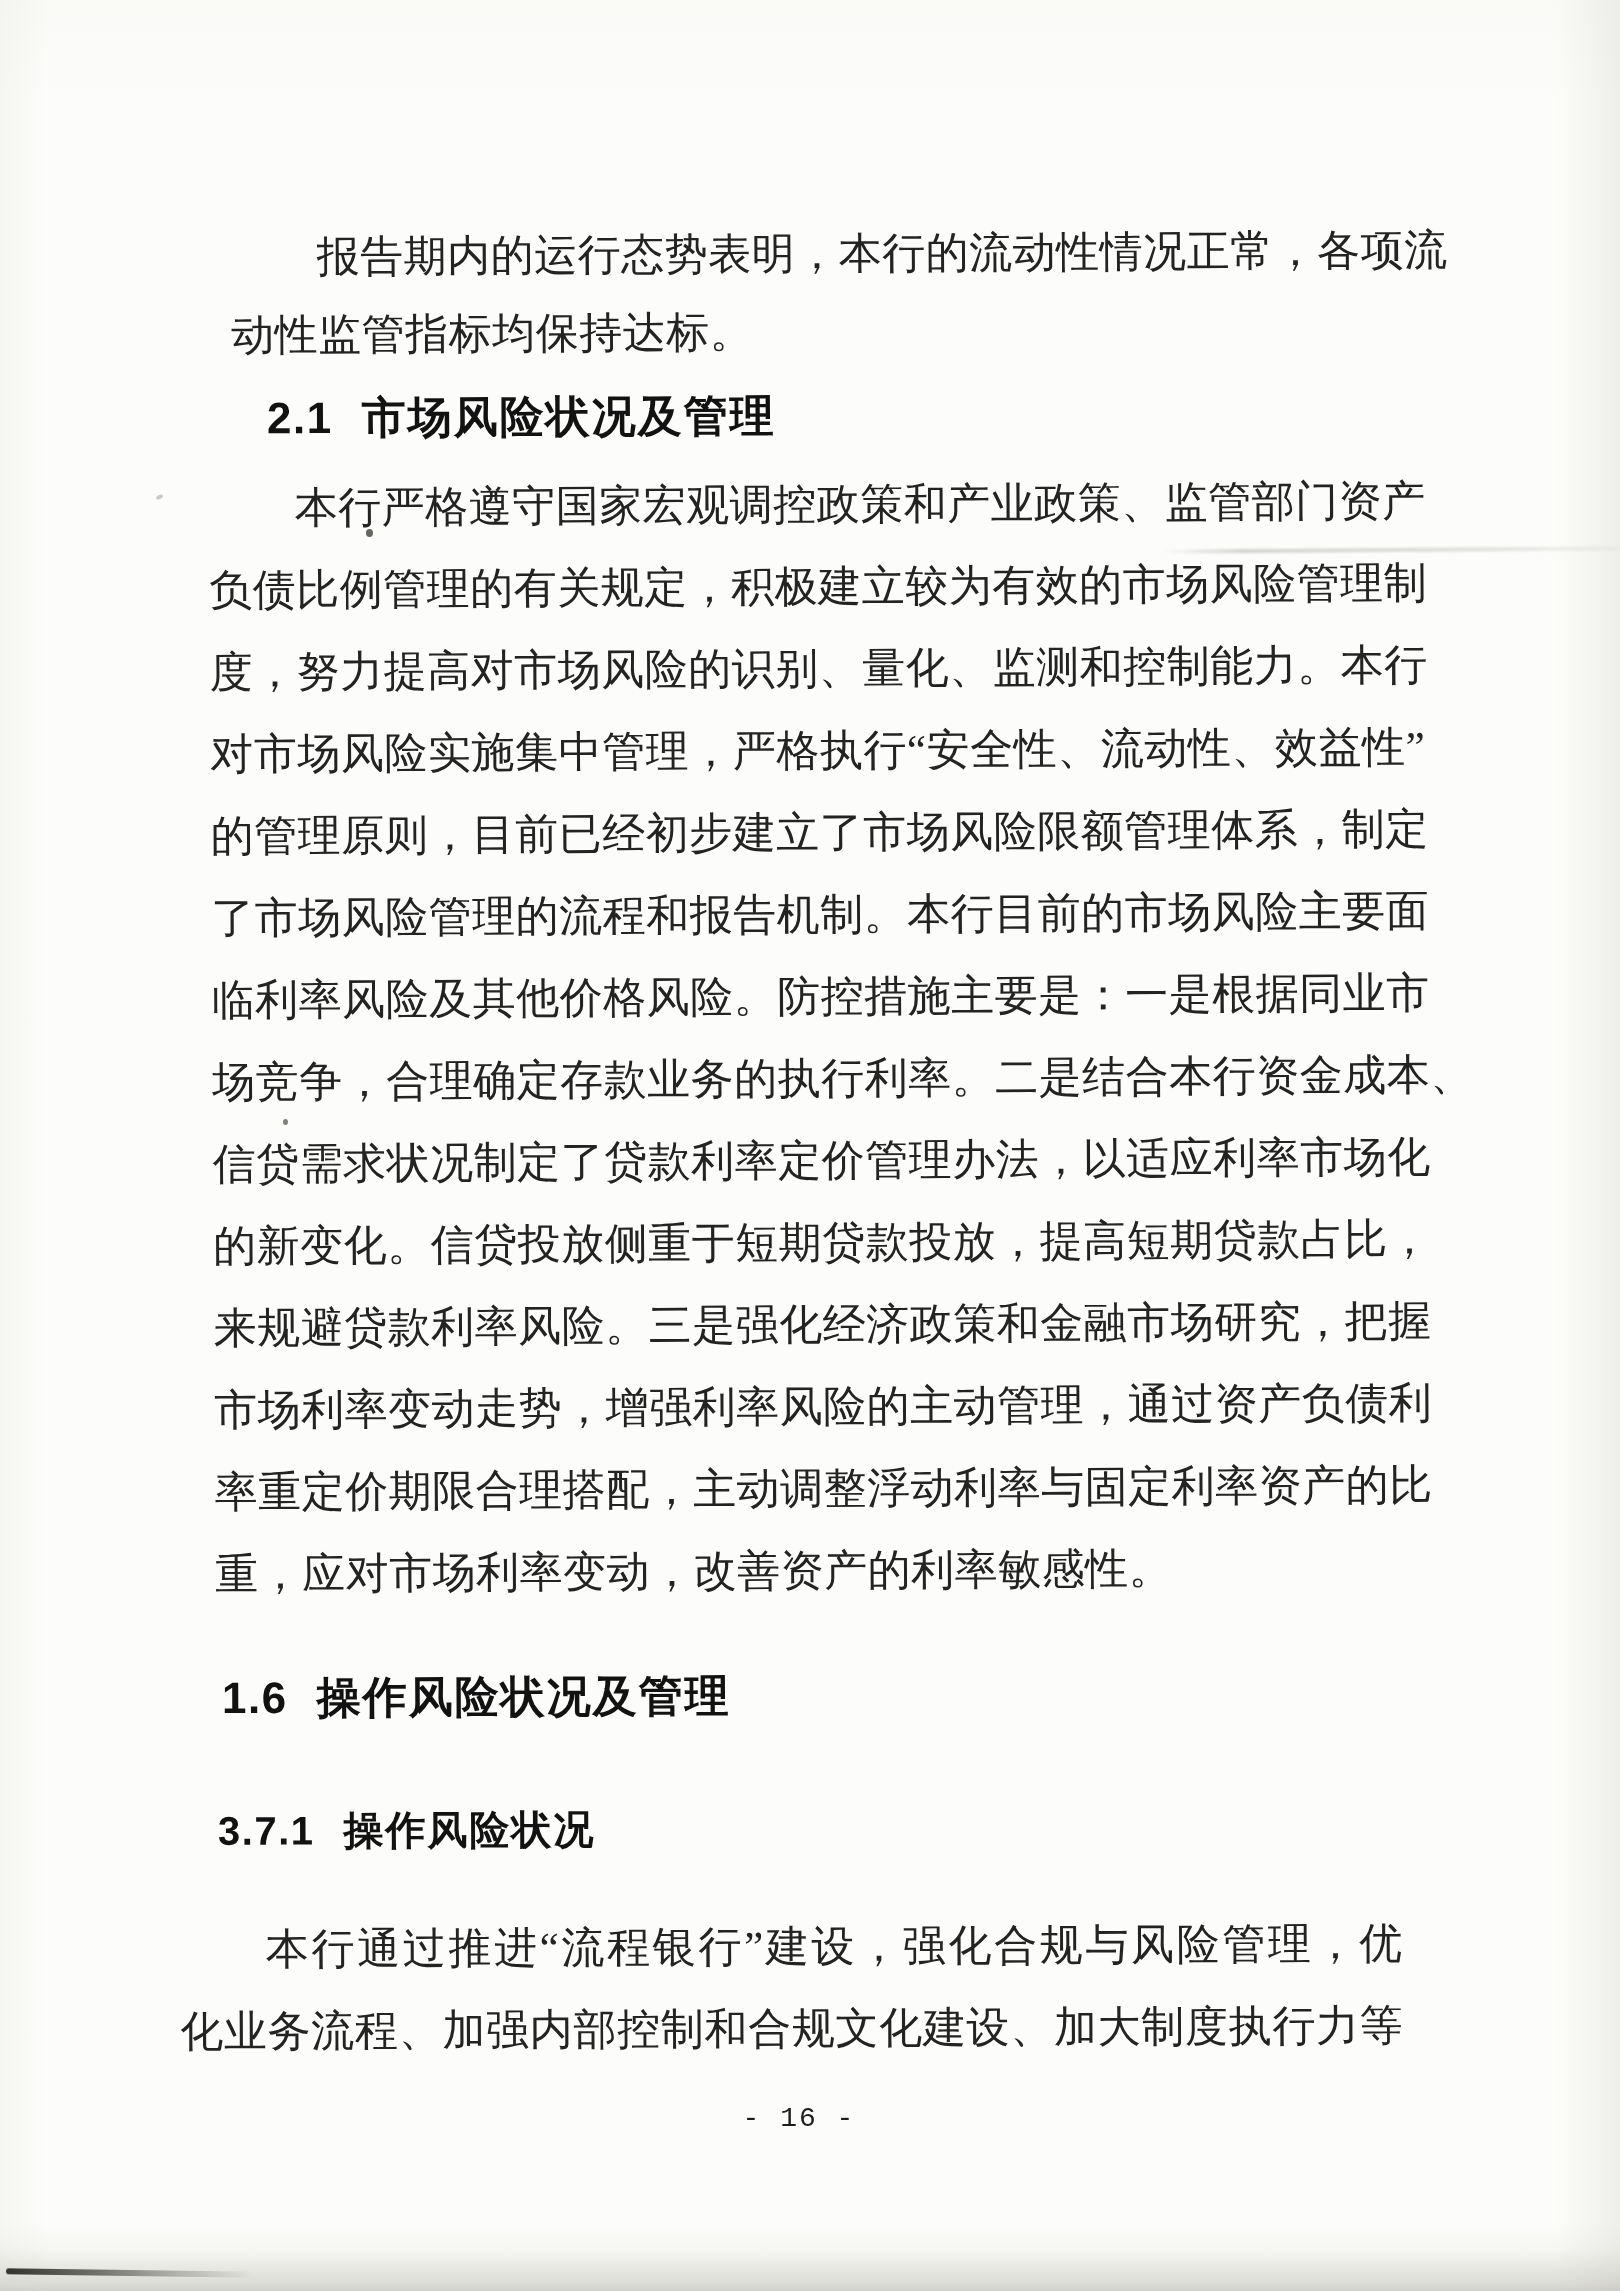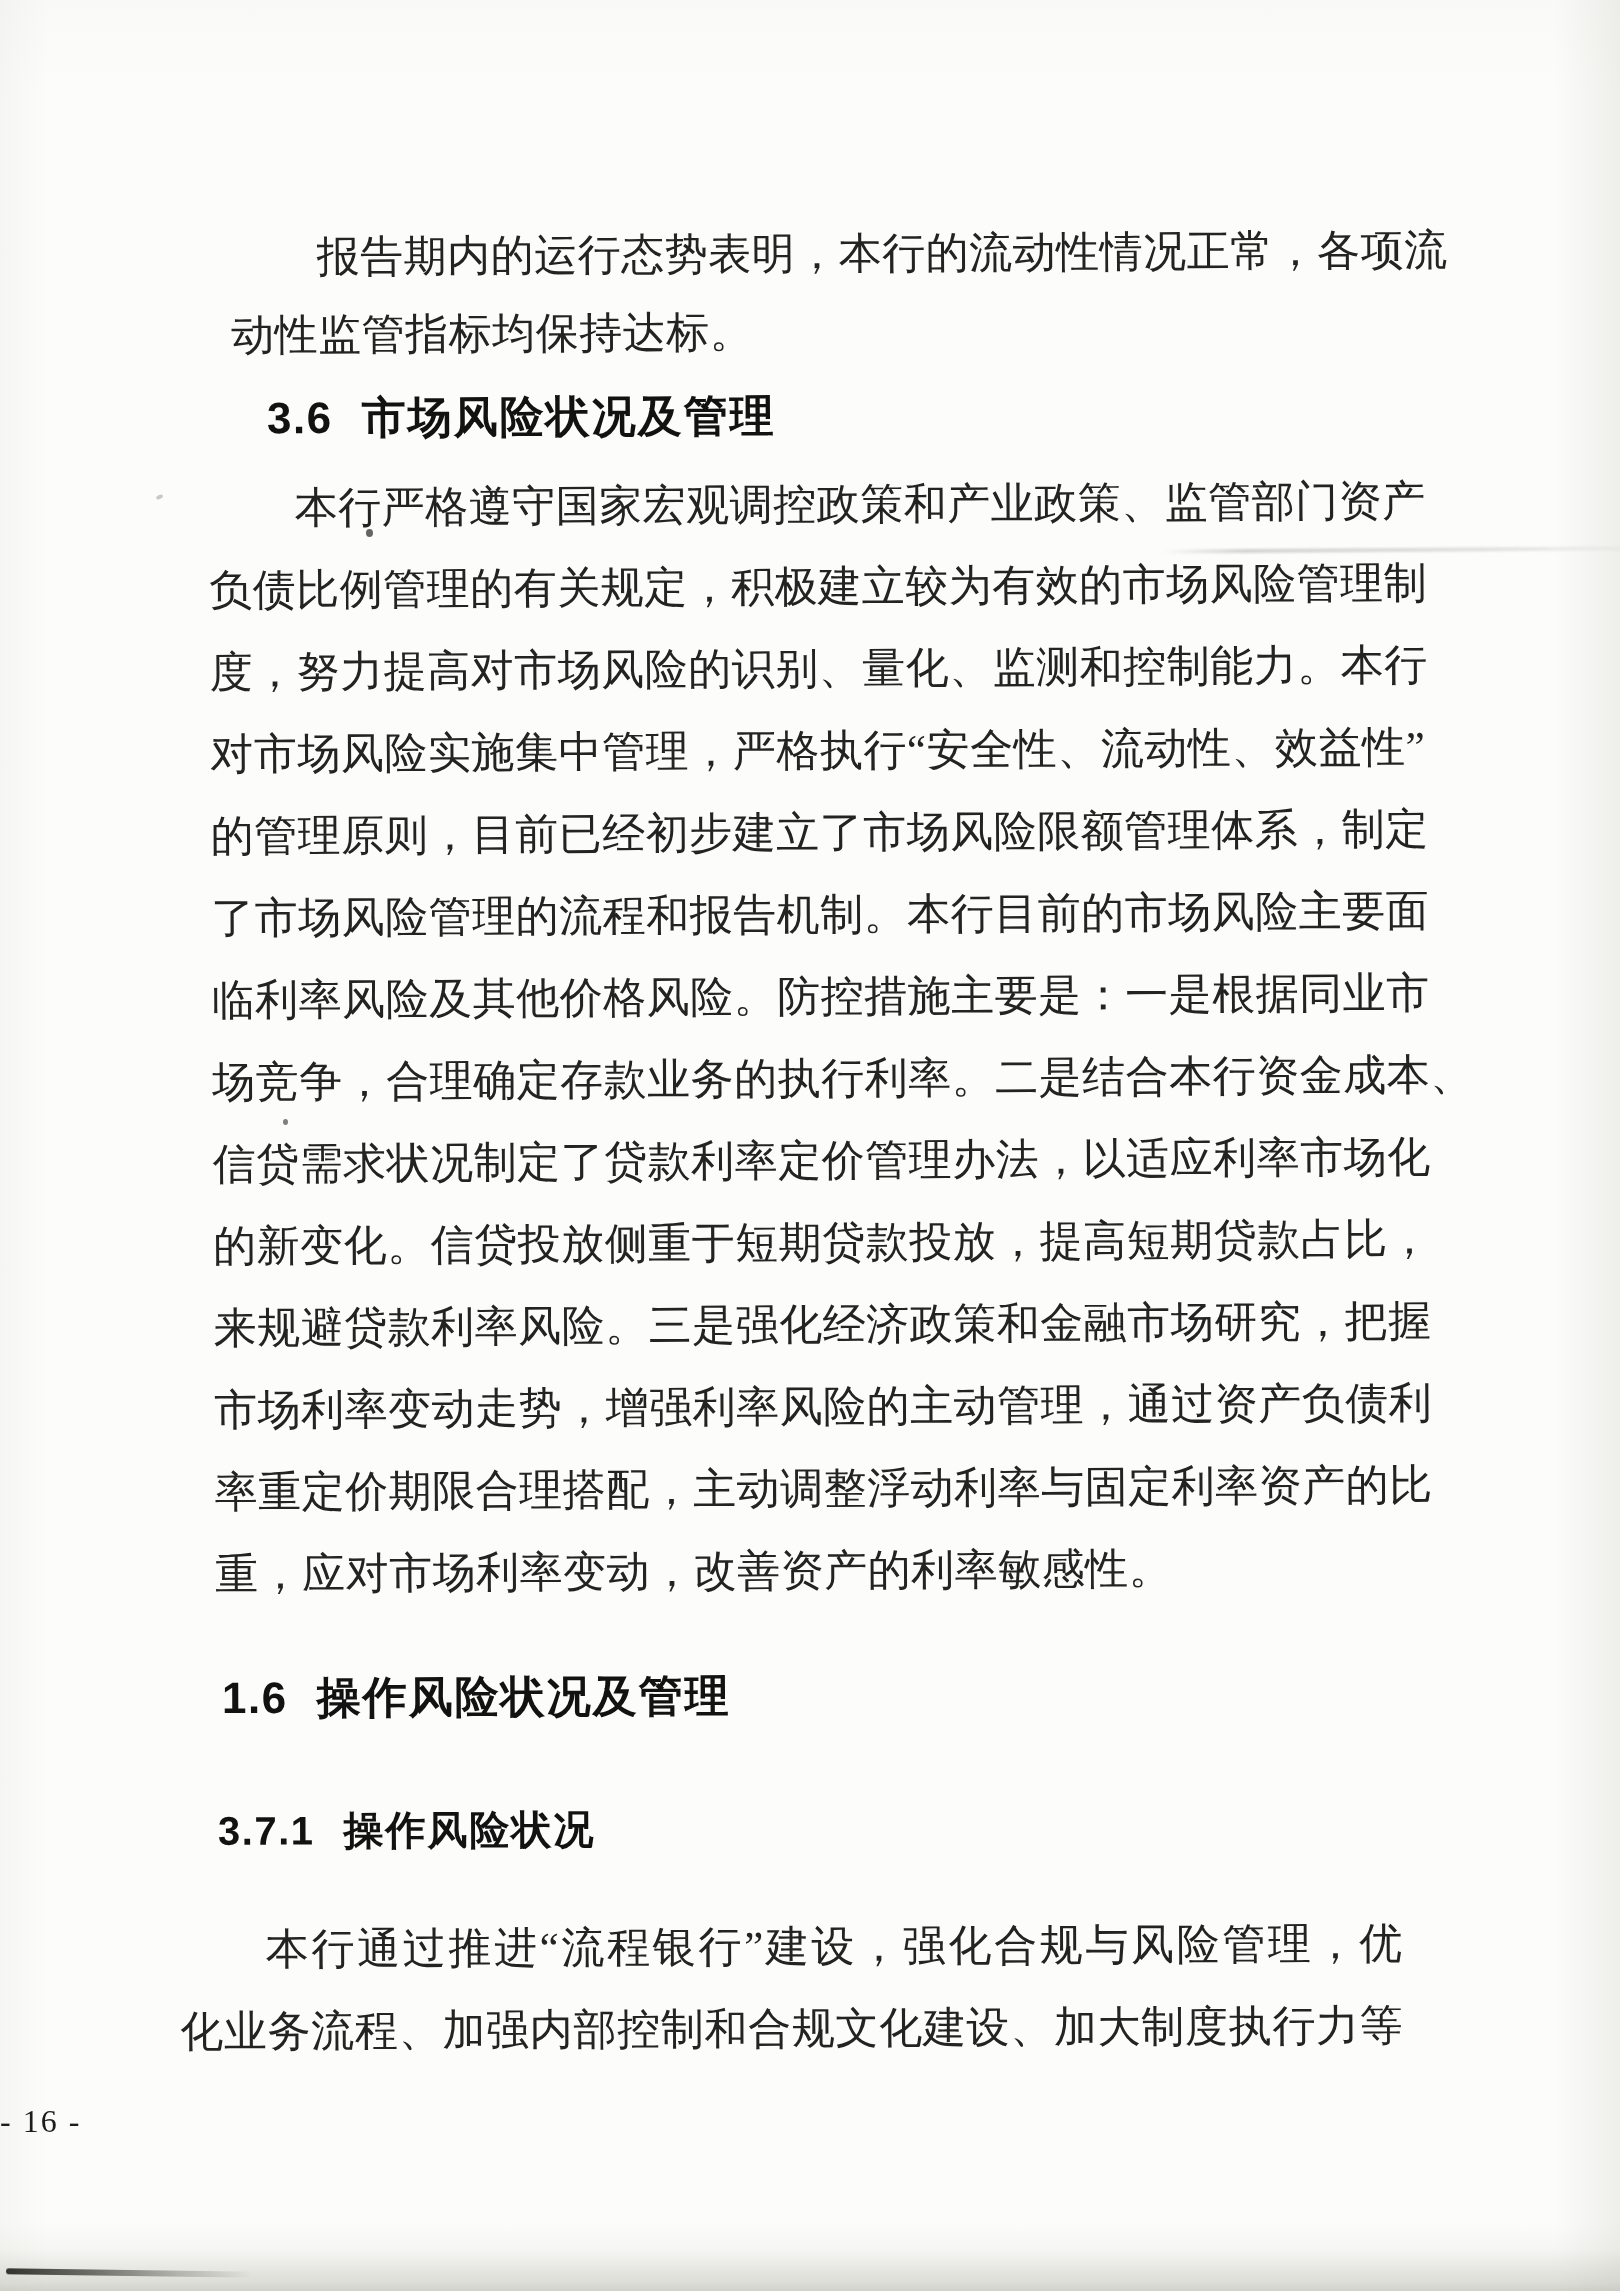--- a/index.html
+++ b/index.html
@@ -31,23 +31,23 @@
     font-family:"Liberation Sans","DejaVu Sans",sans-serif;
     font-weight:700;color:#121212;white-space:nowrap;
     letter-spacing:1.5px;
   }
   #h36{left:267px;top:388px;font-size:44px;transform:rotate(-0.3deg);}
   #h37{left:222px;top:1668px;font-size:44px;transform:rotate(-0.25deg);}
   #h371{left:218px;top:1803px;font-size:40px;transform:rotate(-0.25deg);}
   .heading .num{display:inline-block;}
   .heading .ttl{display:inline-block;margin-left:29px;letter-spacing:2px;}
   #footer{
-    left:0;top:2103px;width:1598px;
-    font-family:Liberation Serif, serif;
-    font-size:32px;color:#1d1d1d;letter-spacing:2px;
+    left:0;top:2103px;width:1598px;text-align:center;
+    font-family:Liberation Mono, monospace;
+    font-size:28px;color:#1d1d1d;letter-spacing:2px;
   }
   
   .streak-right{
     position:absolute;left:1161px;top:548px;width:459px;height:3.9px;
     background:linear-gradient(90deg, rgba(125,125,118,0) 0%, rgba(125,125,118,0.32) 18%, rgba(125,125,118,0.22) 70%, rgba(125,125,118,0.05) 100%);
     transform:rotate(-0.4deg);filter:blur(1px);
   }
   .bottom-smudge{
     position:absolute;left:0;top:2250px;width:1620px;height:41px;
     background:linear-gradient(180deg, rgba(165,165,152,0) 0%, rgba(165,165,152,0.22) 80%, rgba(150,150,138,0.3) 100%);
@@ -66,21 +66,21 @@
 <body>
 
 <div class="page">
 
   <div id="para1" class="block para">
     <div class="line indent">报告期内的运行态势表明，本行的流动性情况正常，各项流</div>
     <div class="line short">动性监管指标均保持达标。</div>
   </div>
 
   <div id="h36" class="block heading">
-    <span class="num">3.6</span><span class="ttl">市场风险状况及管理</span>
+    <span class="num">2.1</span><span class="ttl">市场风险状况及管理</span>
   </div>
 
   <div id="para2" class="block para">
     <div class="line indent">本行严格遵守国家宏观调控政策和产业政策、监管部门资产</div>
     <div class="line">负债比例管理的有关规定，积极建立较为有效的市场风险管理制</div>
     <div class="line">度，努力提高对市场风险的识别、量化、监测和控制能力。本行</div>
     <div class="line">对市场风险实施集中管理，严格执行“安全性、流动性、效益性”</div>
     <div class="line">的管理原则，目前已经初步建立了市场风险限额管理体系，制定</div>
     <div class="line">了市场风险管理的流程和报告机制。本行目前的市场风险主要面</div>
     <div class="line">临利率风险及其他价格风险。防控措施主要是：一是根据同业市</div>

